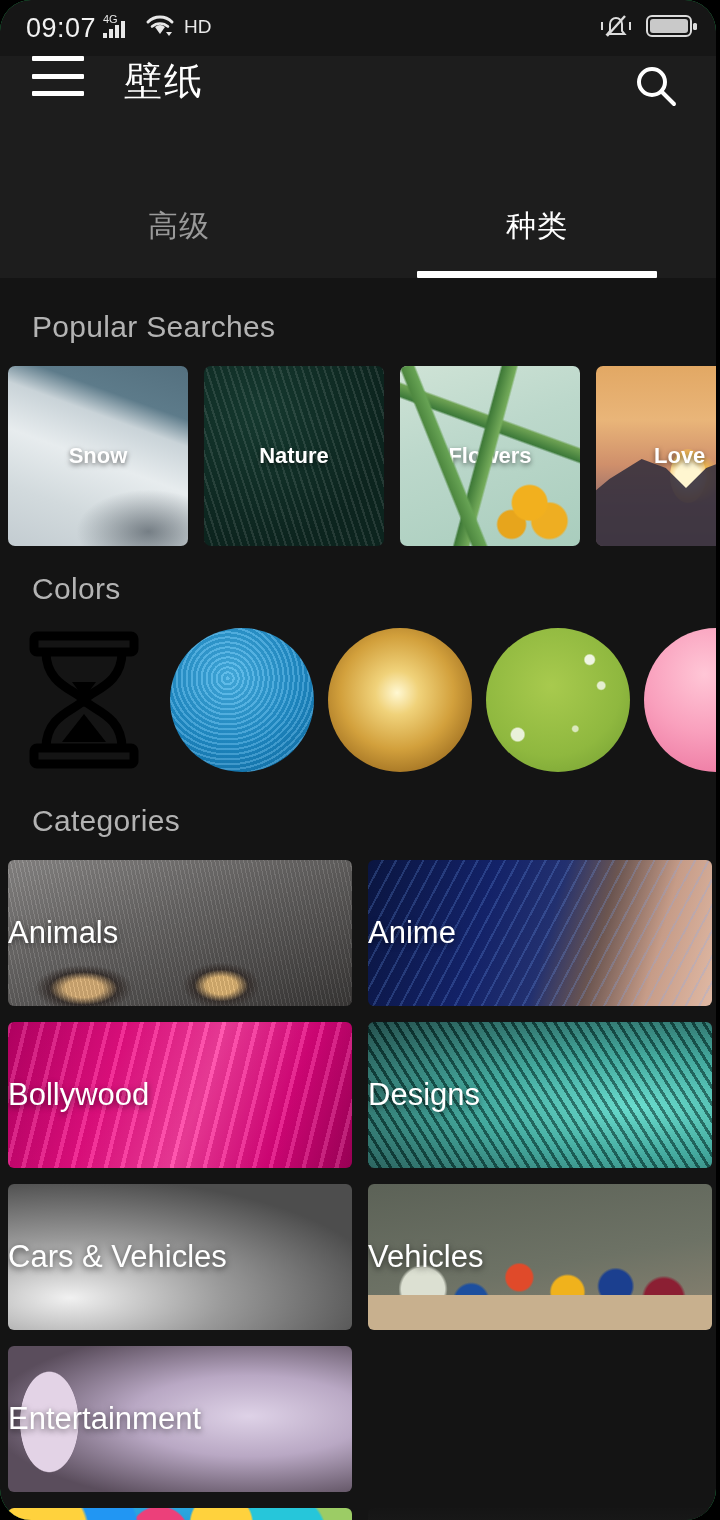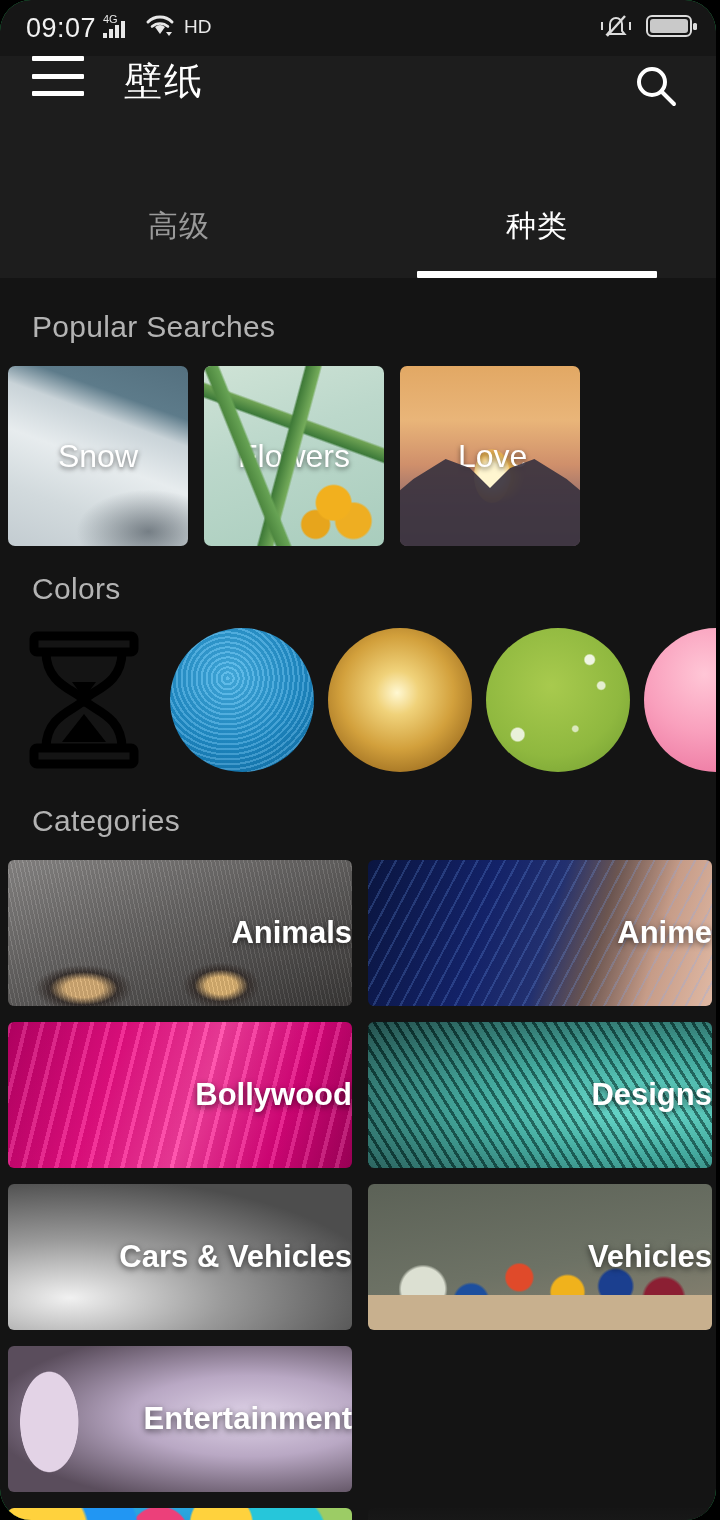--- a/index.html
+++ b/index.html
@@ -56,21 +56,21 @@
   .section-title.colors-t{ padding-top:26px; }
 
   
   .hstrip{ display:flex; gap:16px; padding-left:8px; }
   .ps-card{
     position:relative; flex:0 0 180px; height:180px; border-radius:7px;
     overflow:hidden; cursor:pointer;
   }
   .ps-card .label{
     position:absolute; left:0; right:0; top:50%; transform:translateY(-50%);
-    text-align:center; color:#fff; font-weight:normal; font-size:32px;
+    text-align:center; color:#fff; font-weight:bold; font-size:22px;
     text-shadow:0 2px 5px rgba(0,0,0,.55);
   }
   .ps-card.love .label{ text-align:left; padding-left:58px; }
 
   
   .bg-snow{
     background:
       radial-gradient(ellipse 120px 70px at 78% 92%, rgba(40,50,60,.55), transparent 60%),
       linear-gradient(200deg, #54707f 0%, #5d7b8a 22%, #c9d3d8 33%, #e7ecee 52%, #d2dadd 75%, #c3ccd1 100%);
   }
@@ -144,21 +144,21 @@
   
   .cat-grid{
     display:grid; grid-template-columns:344px 344px; gap:16px;
     padding:0 8px;
   }
   .cat-card{
     position:relative; height:146px; border-radius:6px; overflow:hidden; cursor:pointer;
   }
   .cat-card .label{
     position:absolute; left:0; right:0; top:50%; transform:translateY(-50%);
-    text-align:right; color:#fff; font-weight:bold; font-size:31px;
+    text-align:left; color:#fff; font-weight:normal; font-size:31px;
     text-shadow:0 2px 6px rgba(0,0,0,.6);
   }
   .bg-animals{
     background:
       repeating-linear-gradient(78deg, rgba(255,255,255,.07) 0 1px, rgba(0,0,0,.10) 1px 4px),
       radial-gradient(ellipse at 22% 88%, #d9b077 0 5%, #3a3330 9%, transparent 13%),
       radial-gradient(ellipse at 62% 86%, #e0b674 0 5%, #3a3330 9%, transparent 13%),
       linear-gradient(160deg, #8e8c8b 0%, #6c6a69 40%, #3b3938 100%);
   }
   .bg-anime{
@@ -296,20 +296,23 @@
       <div class="underline"></div>
     </div>
   </div>
 
   <div class="content">
 
     <div class="section-title">Popular Searches</div>
     <div class="hstrip">
       <div class="ps-card bg-snow">
         <div class="label">Snow</div>
+      </div>
+      <div class="ps-card bg-nature">
+        <div class="label">Nature</div>
       </div>
       <div class="ps-card bg-flowers">
         <div class="label">Flowers</div>
       </div>
       <div class="ps-card bg-love love">
         <div class="hole"></div>
         <div class="label">Love</div>
       </div>
     </div>
 

